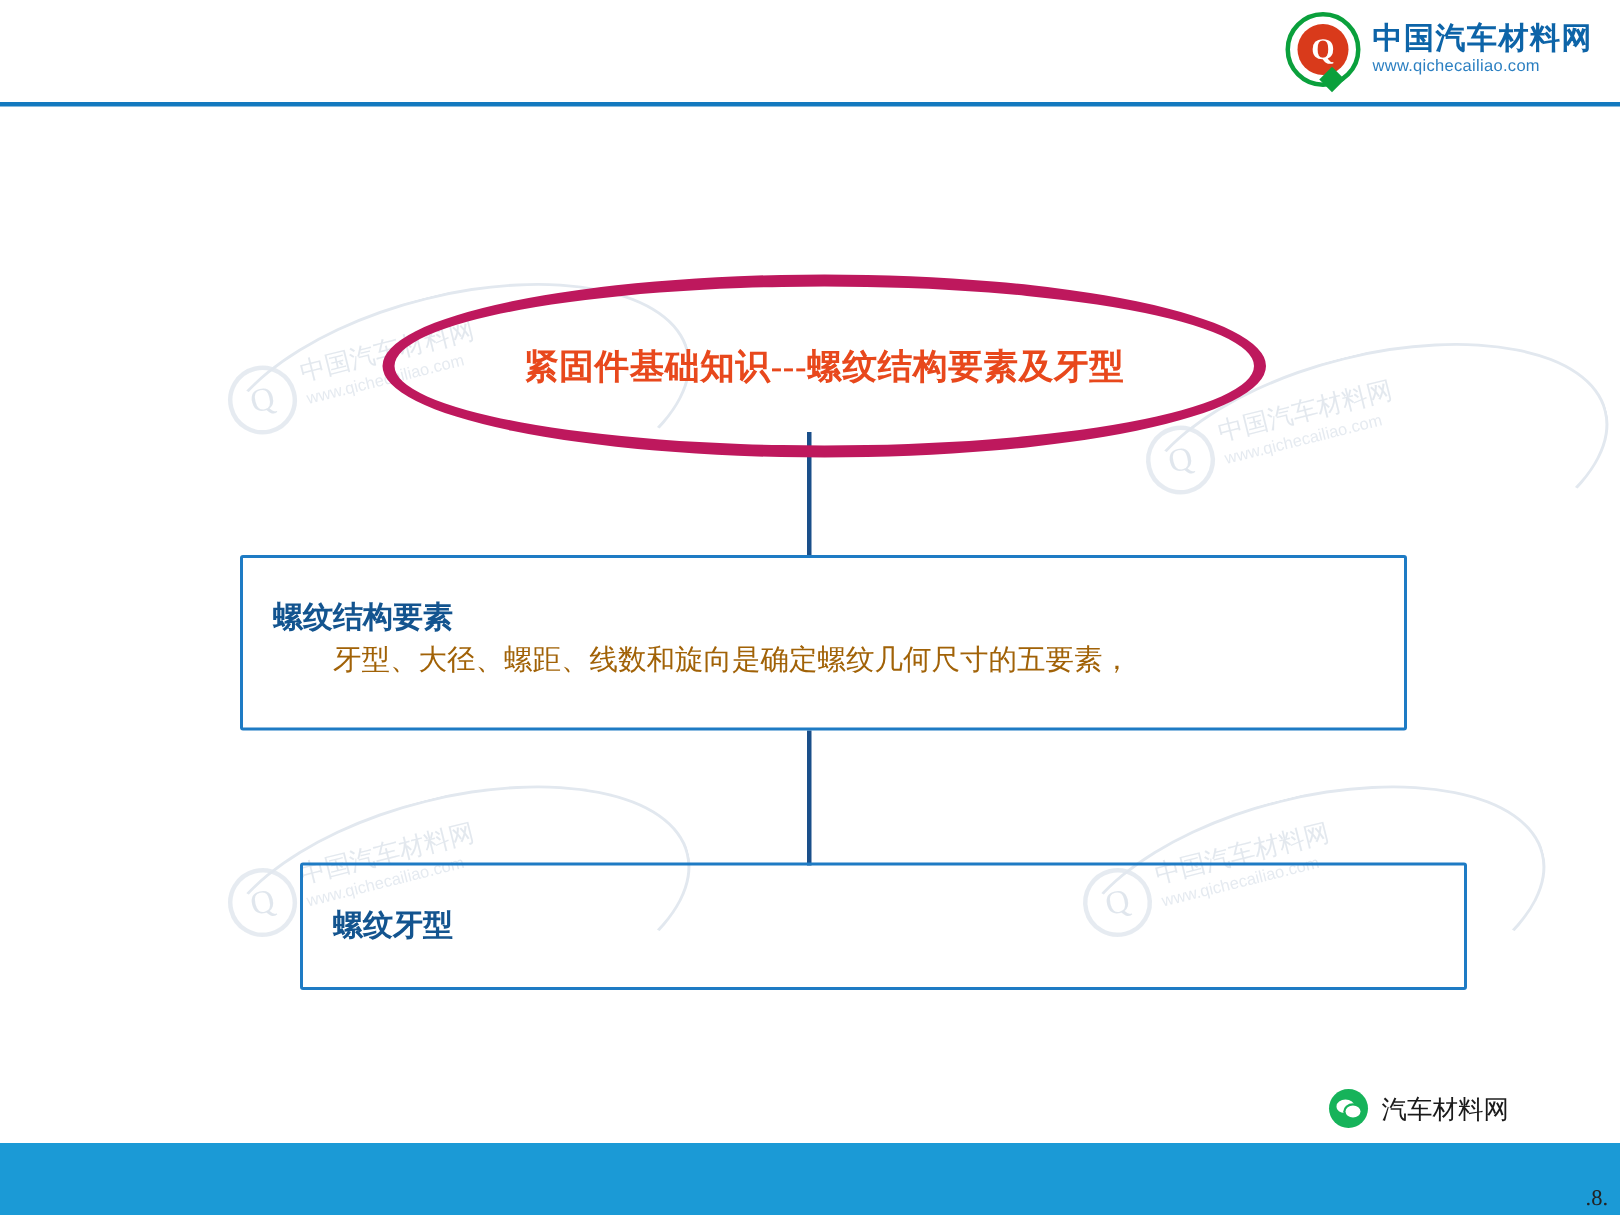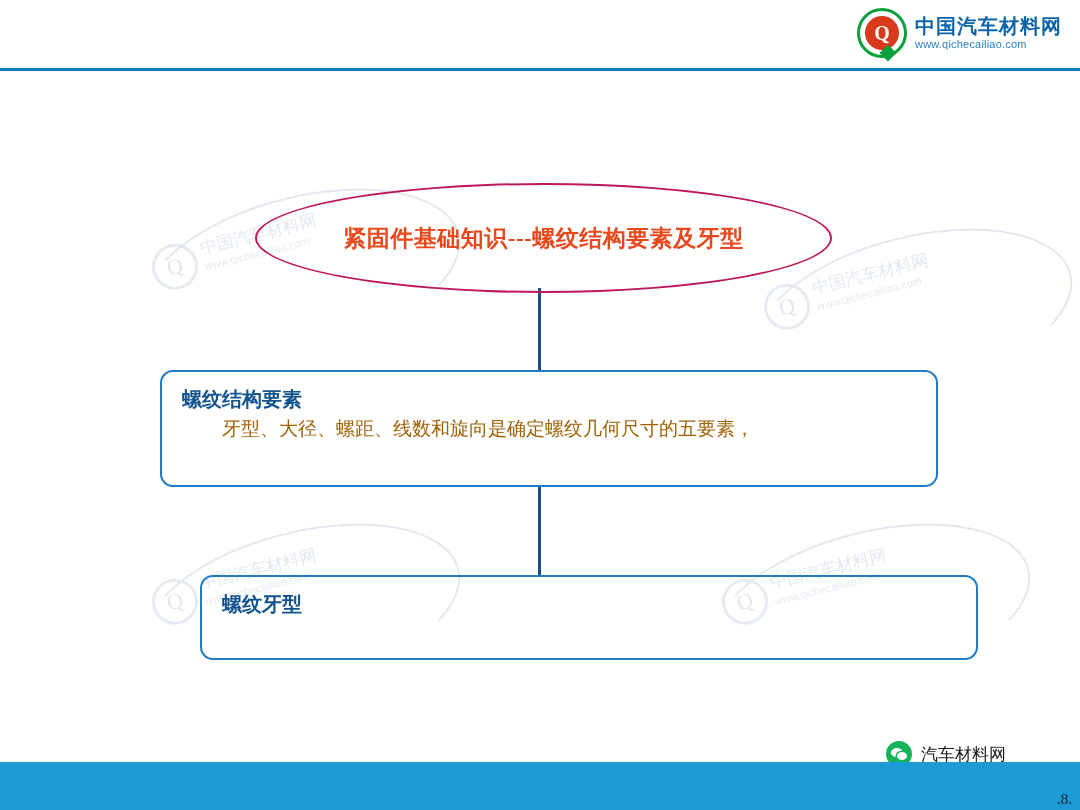--- a/index.html
+++ b/index.html
@@ -144,41 +144,41 @@
     position: absolute;
     background: #1a4f8a;
     width: 3px;
   }
   .ellipse-node {
     position: absolute;
     left: 255px;
     top: 183px;
     width: 573px;
     height: 106px;
-    border: 2px solid #be185d;
+    border: 8px solid #be185d;
     border-radius: 50%;
     background: transparent;
     display: flex;
     align-items: center;
     justify-content: center;
   }
   .ellipse-node .title {
     color: #e8481c;
     font-size: 23px;
     font-weight: bold;
     font-family: "Liberation Serif", serif;
     letter-spacing: 0.5px;
   }
   .box-node {
     position: absolute;
     border: 2px solid #1e7bc4;
-    border-radius: 13px;
+    border-radius: 2px;
     background: transparent;
     box-sizing: border-box;
-    padding: 14px 20px 12px 20px;
+    padding: 26px 20px 12px 20px;
   }
   .box-node .heading {
     color: #13548f;
     font-size: 20px;
     font-weight: bold;
     font-family: "Liberation Serif", serif;
     margin-bottom: 2px;
   }
   .box-node .body {
     color: #a16207;
@@ -208,21 +208,21 @@
     position: absolute;
     left: 0;
     bottom: 0;
     width: 1080px;
     height: 48px;
     background: #1b9ad6;
   }
   .footer-brand {
     position: absolute;
     right: 74px;
-    bottom: 43px;
+    bottom: 58px;
     display: flex;
     align-items: center;
     gap: 9px;
   }
   .wechat-icon {
     width: 26px;
     height: 26px;
     border-radius: 50%;
     background: #16b35a;
     position: relative;

